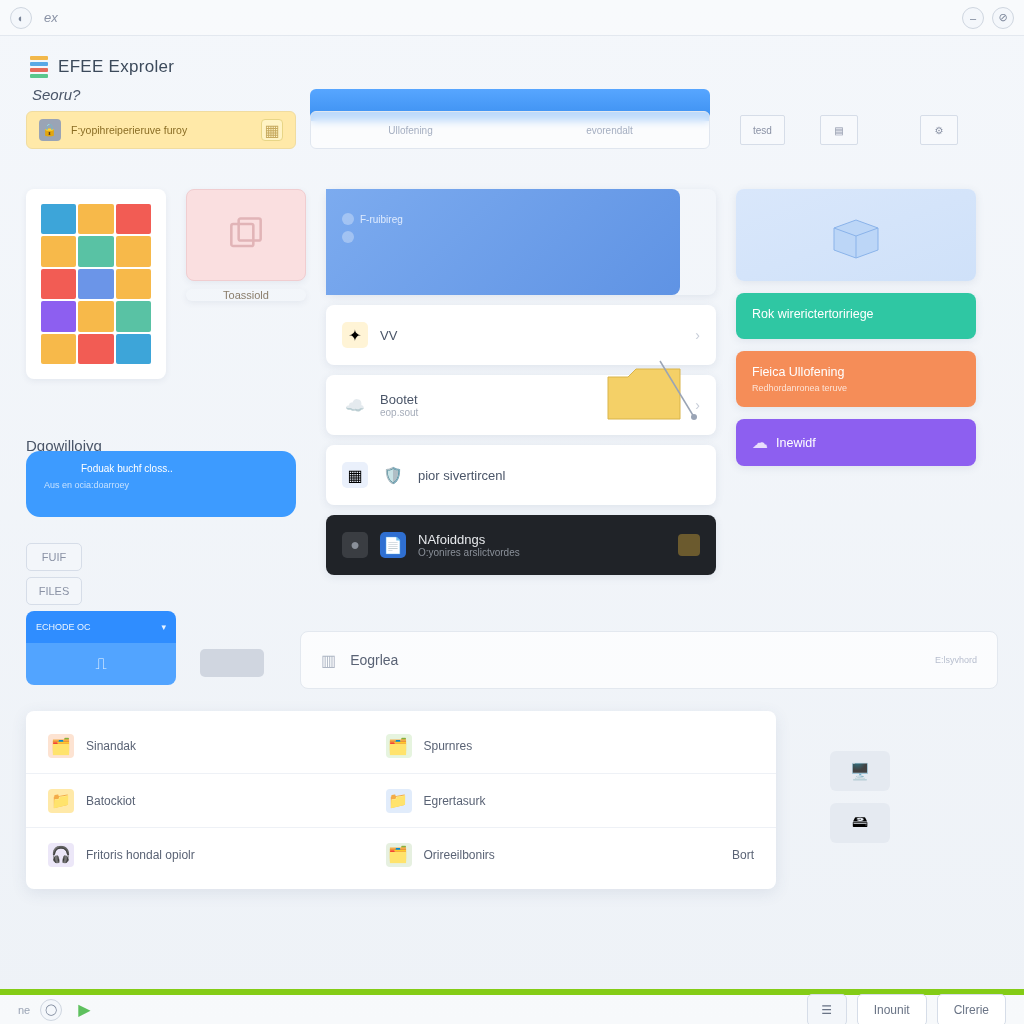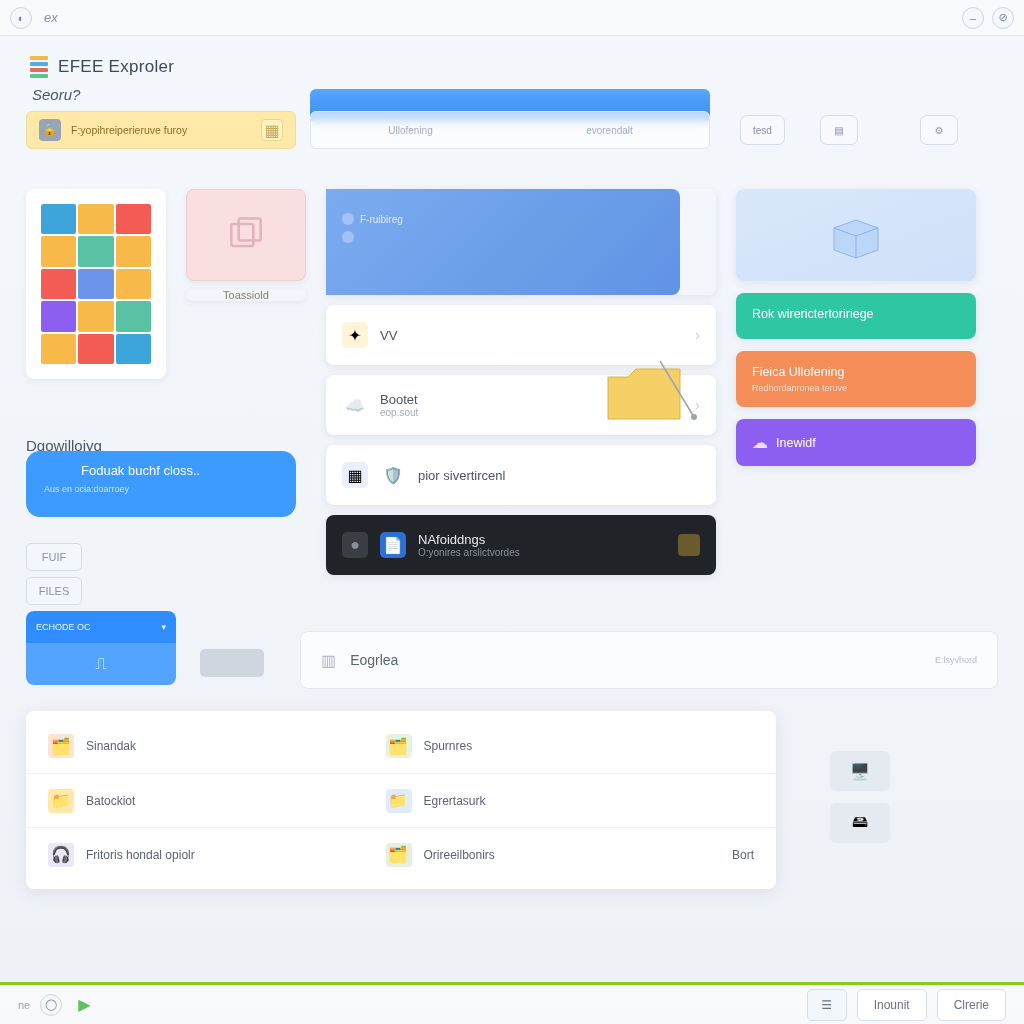--- a/index.html
+++ b/index.html
@@ -29,21 +29,21 @@
   .banner .txt { font-size: 10.5px; color: #8a6d24; }
   .banner .add { width:22px;height:22px;border-radius:4px;background:#fff3c4;border:1px solid #e8d586;display:flex;align-items:center;justify-content:center;margin-left:auto;}
 
   
   .topstrip { position:absolute; top:-22px; left:310px; width:400px; display:flex; }
   .topstrip .ts-head { flex:1; height:32px; border-radius:6px 6px 0 0; background:linear-gradient(180deg,#57a6ff,#3a8eef); }
   .ts-lbl { flex:1; text-align:center; font-size:10px; color:#a4aec0; }
 
   .topstrip2 { position:absolute; top:0; left:310px; width:400px; height:38px; background:rgba(255,255,255,.65); backdrop-filter:blur(4px); border:1px solid #e0e6ef; border-radius:6px; display:flex; align-items:center; }
   .topstrip2 .ts-lbl { flex:1; text-align:center; font-size:10px; color:#a4aec0; }
-  .btn-sm { position:absolute; height:30px; padding:0 12px; border:1px solid #d6dde8; border-radius:7px; background:#f7f9fc; font-size:10px; color:#8a92a5; display:flex;align-items:center;gap:6px;}
+  .btn-sm { position:absolute; height:30px; padding:0 12px; border:1px solid #d6dde8; border-radius:2px; background:#f7f9fc; font-size:10px; color:#8a92a5; display:flex;align-items:center;gap:6px;}
   .btn-sm.j1{ top:4px; left:740px; }
   .btn-sm.j2{ top:4px; left:820px; width:38px; justify-content:center;}
   .btn-sm.j3{ top:4px; left:920px; width:38px; justify-content:center;}
 
   
   .tiles { position:absolute; top:78px; left:26px; right:26px; }
   .tile { position:absolute; border-radius:8px; box-shadow:0 2px 6px rgba(60,80,120,.08); overflow:hidden; }
 
   
   .tile.start { top:0; left:0; width:140px; height:190px; background:#fff; display:flex;align-items:center;justify-content:center;}
@@ -82,21 +82,21 @@
   .rtile.green{background:#2fc7a3;}
   .rtile.orange{background:#f58d58;}
   .rtile.purple{background:#8d5ff0;display:flex;align-items:center;gap:8px;}
 
   
   .folderimg { position:absolute; top:142px; left:560px; width:130px; height:120px; display:flex;align-items:center;justify-content:center;}
 
   
   .droplabel { position:absolute; top:310px; left:26px; font-size:15px; color:#4a5568;margin-top:16px;}
   .pill { position:absolute; top:340px; left:26px; width:270px; height:66px; border-radius:14px; background:#3d9bff; color:#fff; padding:12px 18px;}
-  .pill .h{font-size:13px;padding-left:37px;} .pill .s{font-size:9px;opacity:.7;margin-top:6px;}
+  .pill .h{font-size:10px;padding-left:37px;} .pill .s{font-size:9px;opacity:.7;margin-top:6px;}
 
   .minibtn { position:absolute; border:1px solid #d6dde8; border-radius:5px; background:#f3f6fa; font-size:11px; color:#8a92a5; display:flex;align-items:center;justify-content:center;}
   .minibtn.m1{top:432px;left:26px;width:56px;height:28px;}
   .minibtn.m2{top:466px;left:26px;width:56px;height:28px;}
 
   
   .split { position:absolute; top:500px; left:26px; width:150px; }
   .split .sp-top{height:32px;border-radius:8px 8px 0 0;background:#2f8dff;display:flex;align-items:center;justify-content:space-between;padding:0 10px;color:#eaf4ff;font-size:9px;}
   .split .sp-bot{height:42px;border-radius:0 0 8px 8px;background:#52a4ff;display:flex;align-items:center;justify-content:center;}
 
@@ -115,21 +115,21 @@
   .lcell.c1{width:45%;} .lcell.c2{width:45%;} .lcell.c3{width:10%;justify-content:flex-end;padding-right:22px;}
   .lcell .ic{width:26px;height:24px;border-radius:4px;display:flex;align-items:center;justify-content:center;}
   .lcell .t{font-size:12px;color:#5a6375;}
   .lrow + .lrow{border-top:1px solid #eef1f6;}
 
   
   .btmicons { position:absolute; top:640px; left:830px; display:flex; flex-direction:column; gap:12px;}
   .btmicons .bi{width:60px;height:40px;border-radius:6px;background:#e5eaf1;display:flex;align-items:center;justify-content:center;}
 
   
-  .footer { position:absolute; bottom:0; left:0; right:0; height:42px; border-top:3px solid #84cc16; background:rgba(255,255,255,.55); display:flex; align-items:center; padding:0 18px; gap:10px;}
+  .footer { position:absolute; bottom:0; left:0; right:0; height:35px; border-top:6px solid #84cc16; background:rgba(255,255,255,.55); display:flex; align-items:center; padding:0 18px; gap:10px;}
   .footer .fl{font-size:11px;color:#9aa4b5;}
   .footer .play{color:#5ec05e;margin-left:6px;}
   .footer .right{margin-left:auto;display:flex;gap:10px;align-items:center;}
   .footer .fbtn{height:32px;padding:0 16px;border:1px solid #d6dde8;border-radius:5px;background:#fff;font-size:12px;color:#6a7486;display:flex;align-items:center;}
   .footer .fbtn.ic{width:40px;padding:0;justify-content:center;background:#f3f6fa;}
 </style>
 </head>
 <body>
 
 <div class="titlebar">

